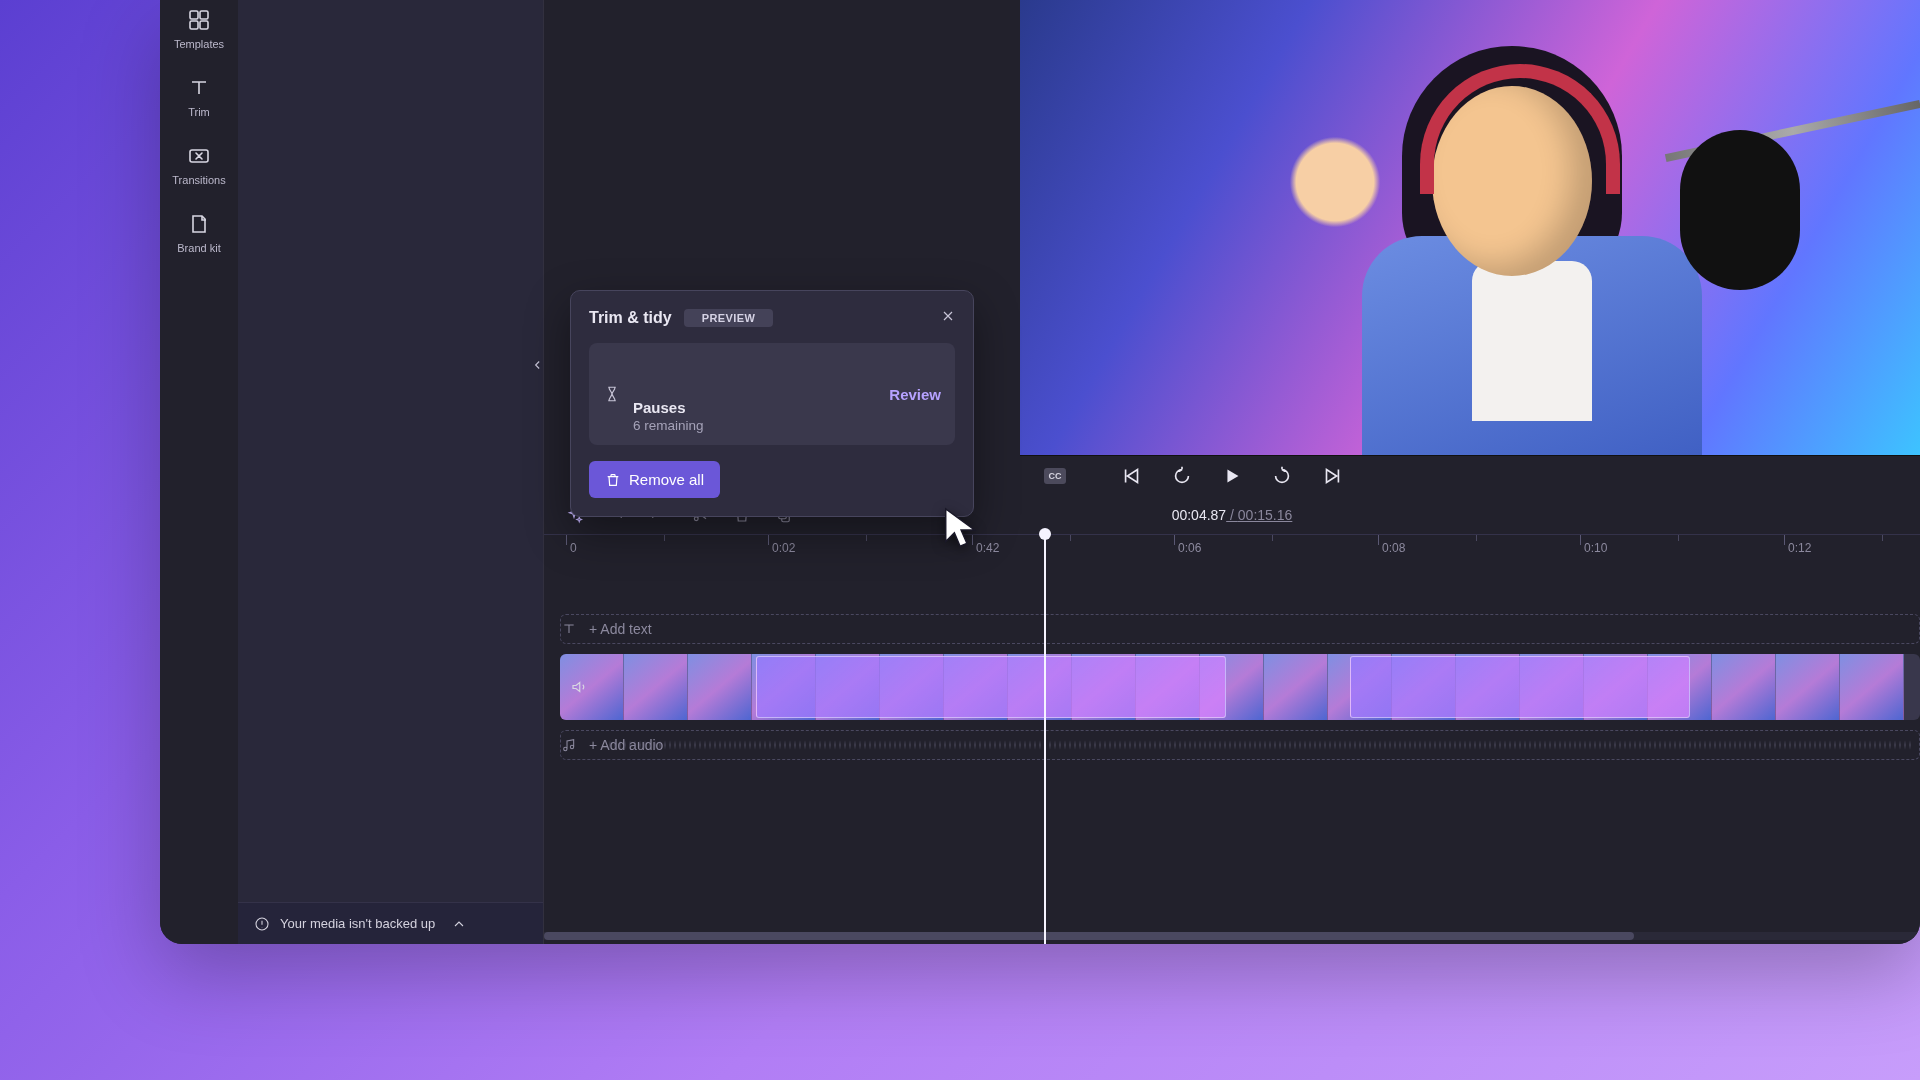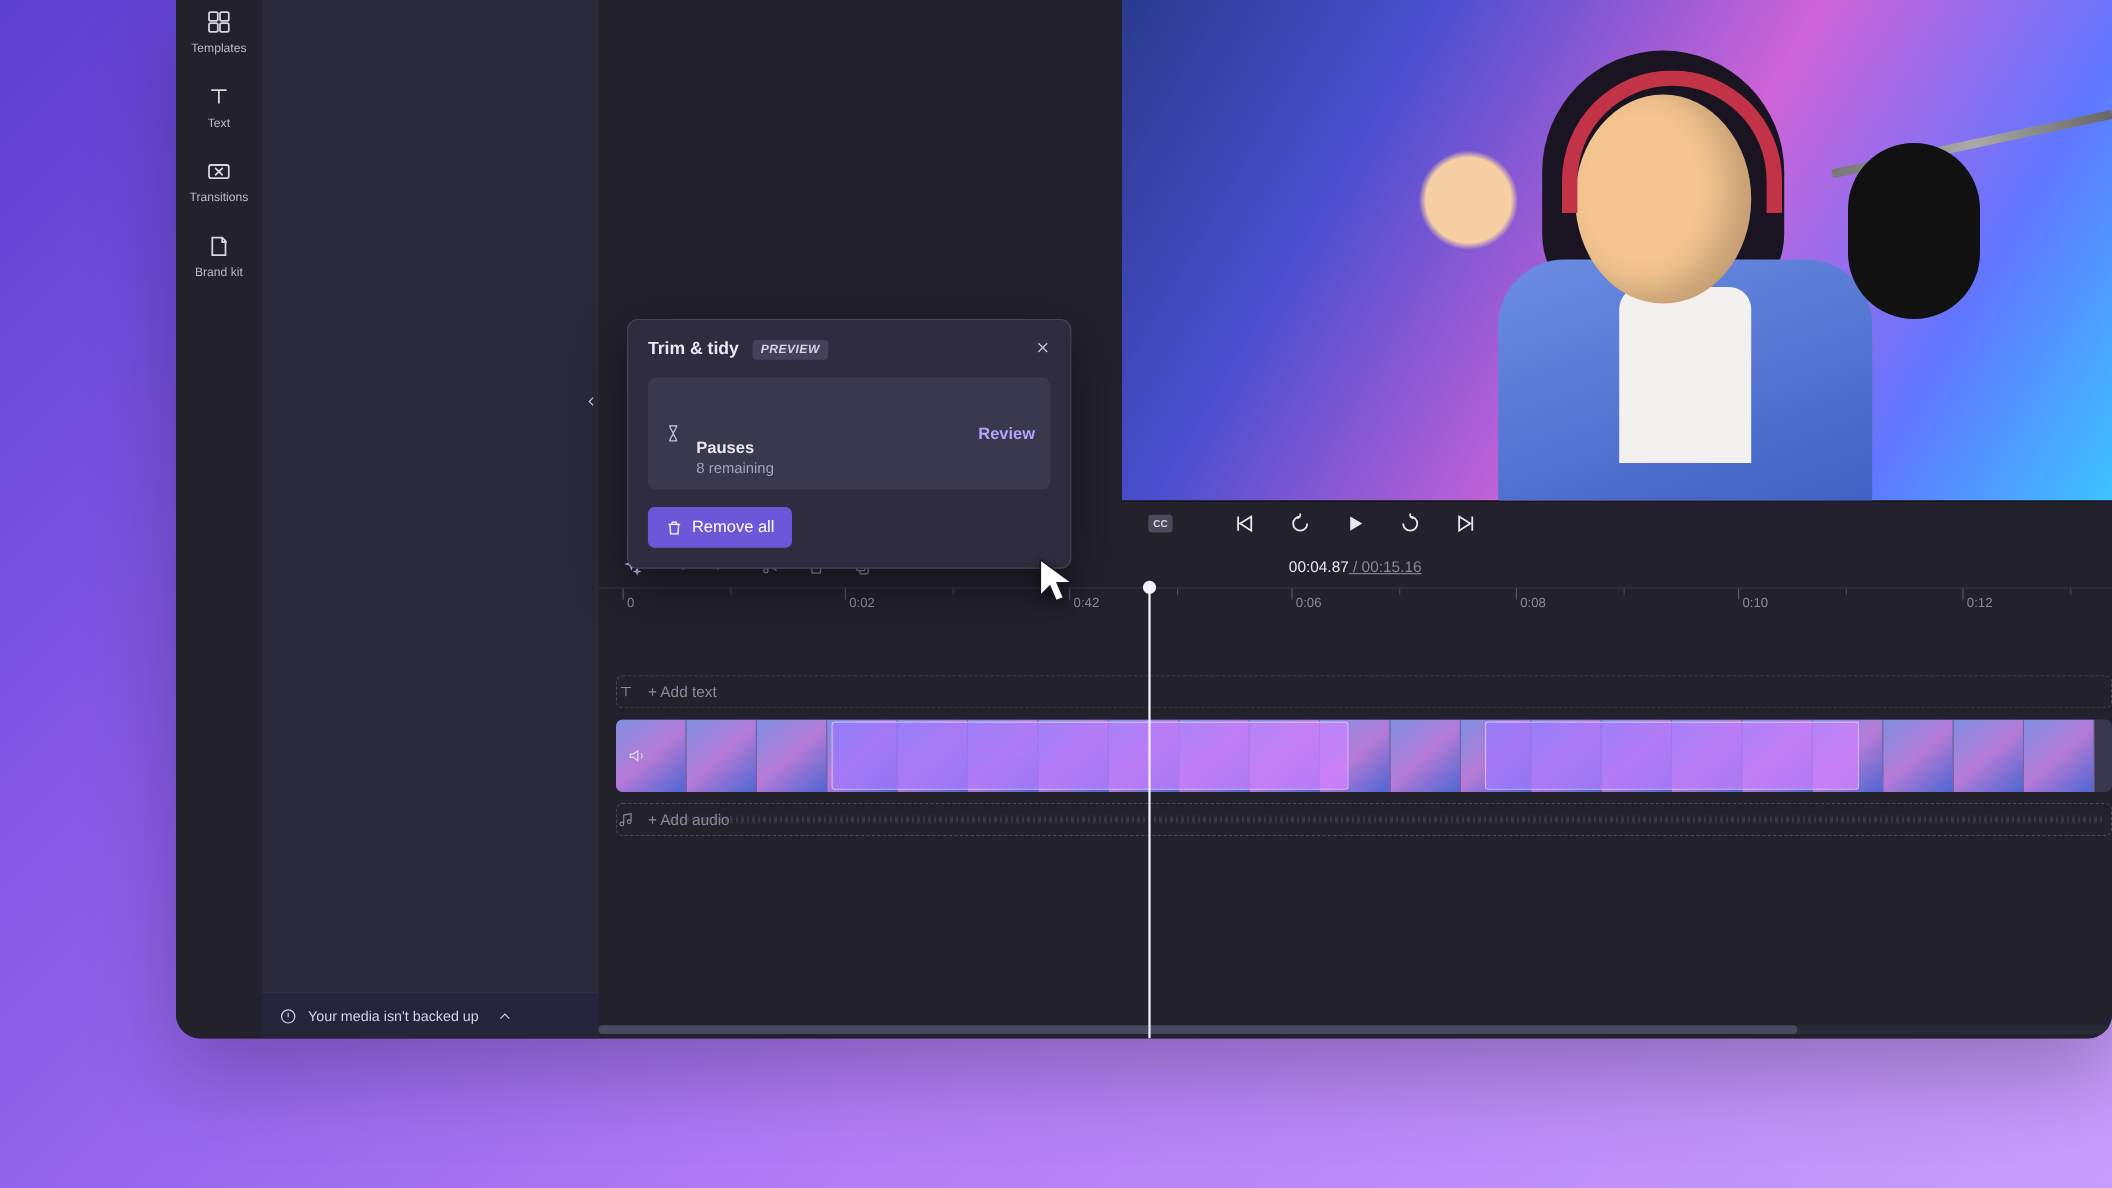--- a/index.html
+++ b/index.html
@@ -198,21 +198,21 @@
   
   .popover {
     position:absolute; left:26px; top:290px; width:404px;
     background:#2e2c3e; border:1px solid #47455d; border-radius:10px;
     padding:18px 18px 18px 18px; color:#e9e7f2;
     box-shadow:0 16px 44px rgba(0,0,0,.4);
     z-index:40;
   }
   .popover .hdr { display:flex; align-items:center; gap:12px; }
   .popover .hdr .ttl { font-weight:600; font-size:16px; }
-  .popover .hdr .badge { background:#444258; color:#d5d2e4; font-size:11px; font-weight:600; padding:3px 8px; border-radius:4px; letter-spacing:.4px;font-style:italic; }
+  .popover .hdr .badge { background:#444258; color:#d5d2e4; font-size:11px; font-weight:600; padding:3px 18px; border-radius:4px; letter-spacing:.4px; }
   .popover .close { position:absolute; right:14px; top:14px; width:22px; height:22px; cursor:pointer; display:flex; align-items:center; justify-content:center; }
   .popover .close svg { width:16px; height:16px; stroke:#c8c5d7; stroke-width:1.8; fill:none; }
   .popover .card {
     margin-top:16px; background:#3a384c; border-radius:8px; padding:12px 14px;
     display:flex; align-items:center; gap:12px;
   }
   .popover .card svg { width:18px; height:18px; stroke:#c8c5d7; fill:none; stroke-width:1.5; }
   .popover .card .txt { flex:1;margin-top:44px; }
   .popover .card .txt .t1 { font-weight:600; font-size:15px; }
   .popover .card .txt .t2 { color:#a5a2b8; font-size:13.5px; margin-top:2px; }
@@ -260,21 +260,21 @@
           <rect x="13" y="3" width="8" height="8" rx="1.5"></rect>
           <rect x="3" y="13" width="8" height="8" rx="1.5"></rect>
           <rect x="13" y="13" width="8" height="8" rx="1.5"></rect>
         </svg>
       <span>Templates</span>
     </div>
     <div class="rail-item">
       <svg viewBox="0 0 24 24">
           <path d="M5 6h14M12 6v12"></path>
         </svg>
-      <span>Text</span>
+      <span>Trim</span>
     </div>
     <div class="rail-item">
       <svg viewBox="0 0 24 24">
           <rect x="3" y="6" width="18" height="12" rx="2"></rect>
           <path d="M9 9l3 3-3 3M15 9l-3 3 3 3" stroke-linecap="round"></path>
         </svg>
       <span>Transitions</span>
     </div>
     <div class="rail-item">
       <svg viewBox="0 0 24 24">
@@ -328,21 +328,21 @@
           <svg viewBox="0 0 24 24">
               <path d="M6 6l12 12M18 6L6 18"></path>
             </svg>
         </div>
         <div class="card">
           <svg viewBox="0 0 24 24">
               <path d="M7 3h10M7 21h10M8 3c0 4 3 5 4 9-1 4-4 5-4 9M16 3c0 4-3 5-4 9 1 4 4 5 4 9"></path>
             </svg>
           <div class="txt">
             <div class="t1">Pauses</div>
-            <div class="t2">8 remaining</div>
+            <div class="t2">6 remaining</div>
           </div>
           <span class="review">Review</span>
         </div>
         <div class="btn-row">
           <button class="remove-btn">
             <svg viewBox="0 0 24 24">
                 <path d="M4 7h16M9 7V5a1 1 0 011-1h4a1 1 0 011 1v2M6 7l1 13h10l1-13"></path>
               </svg>
             <span>Remove all</span>
           </button>

